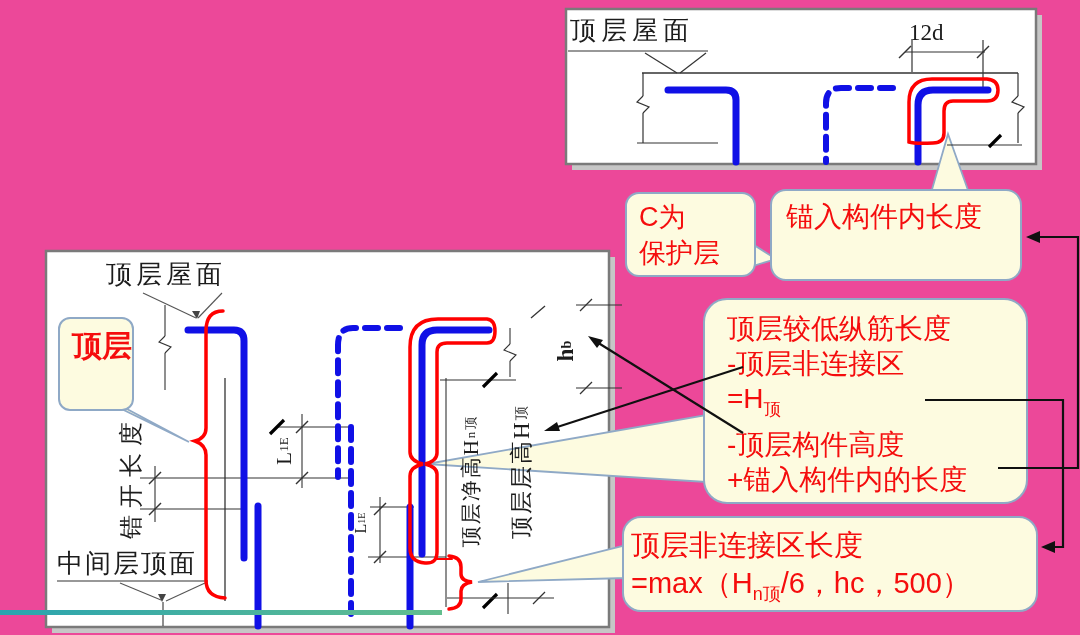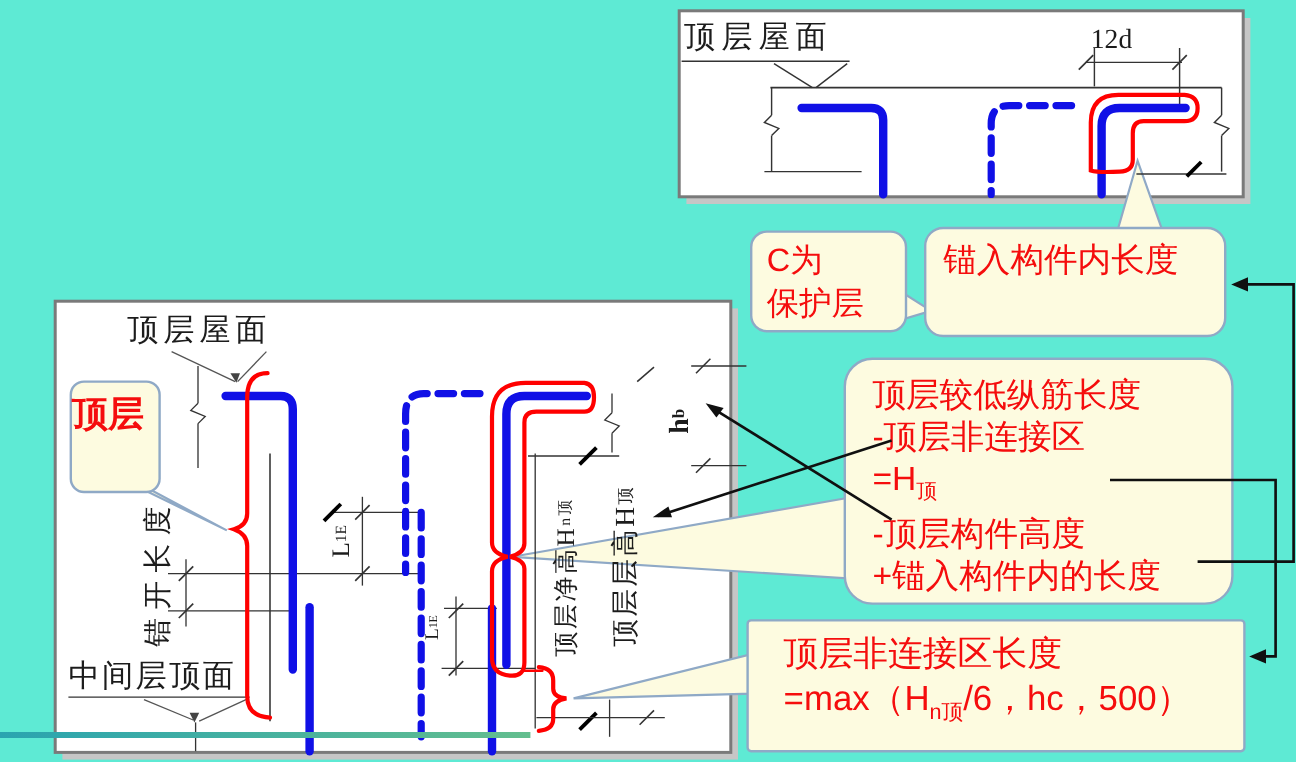--- a/index.html
+++ b/index.html
@@ -1,31 +1,31 @@
 <!DOCTYPE html>
 <html><head>
 <meta charset="utf-8">
 <style>
   html,body{margin:0;padding:0;background:#fff;}
-  #canvas{position:relative;width:1080px;height:635px;background:#5eead4;overflow:hidden;
+  #canvas{position:relative;width:1080px;height:635px;background:#ec4899;overflow:hidden;
           font-family:"Liberation Sans",sans-serif;}
   svg{position:absolute;left:0;top:0;}
   #linework{z-index:1;}
   #arrows{z-index:6;pointer-events:none;}
   .lbl{position:absolute;color:#1c1c1c;font-family:"Liberation Serif",serif;white-space:nowrap;z-index:3;}
   .rot{display:flex;align-items:center;justify-content:center;transform:rotate(-90deg);}
   .callout{position:absolute;background:#FDFBE0;border:2px solid #8FA9C6;z-index:4;
            color:#F50D0D;font-family:"Liberation Sans",sans-serif;box-sizing:border-box;}
   sub{font-size:0.62em;}
   .c1{left:625px;top:192px;width:131px;height:85px;border-radius:14px;font-size:27px;line-height:36px;padding:5px 0 0 12px;}
   .c2{left:770px;top:189px;width:252px;height:92px;border-radius:16px;font-size:28px;line-height:38px;padding:7px 0 0 14px;}
   .c3{left:703px;top:298px;width:325px;height:206px;border-radius:24px;font-size:28px;line-height:35px;padding:11px 12px 0 22px;}
-  .c4{left:622px;top:516px;width:416px;height:111px;border-radius:4px;font-size:29px;line-height:38px;padding:8px 0 0 29px;}
+  .c4{left:622px;top:516px;width:416px;height:96px;border-radius:19px;font-size:29px;line-height:38px;padding:8px 0 0 7px;}
   .tag{left:58px;top:317px;width:76px;height:94px;border-radius:12px;font-size:30px;line-height:38px;
-       font-weight:bold;text-align:left;padding-top:8px;}
+       font-weight:bold;text-align:right;padding-top:8px;}
   .tealline{position:absolute;left:0;top:610px;width:442px;height:5px;z-index:2;
             background:linear-gradient(to right,#2AA4B0,#63BE8E);}
 </style>
 </head>
 <body>
 
 <div id="canvas">
 
 <svg id="linework" width="1080" height="635" viewBox="0 0 1080 635">
 

